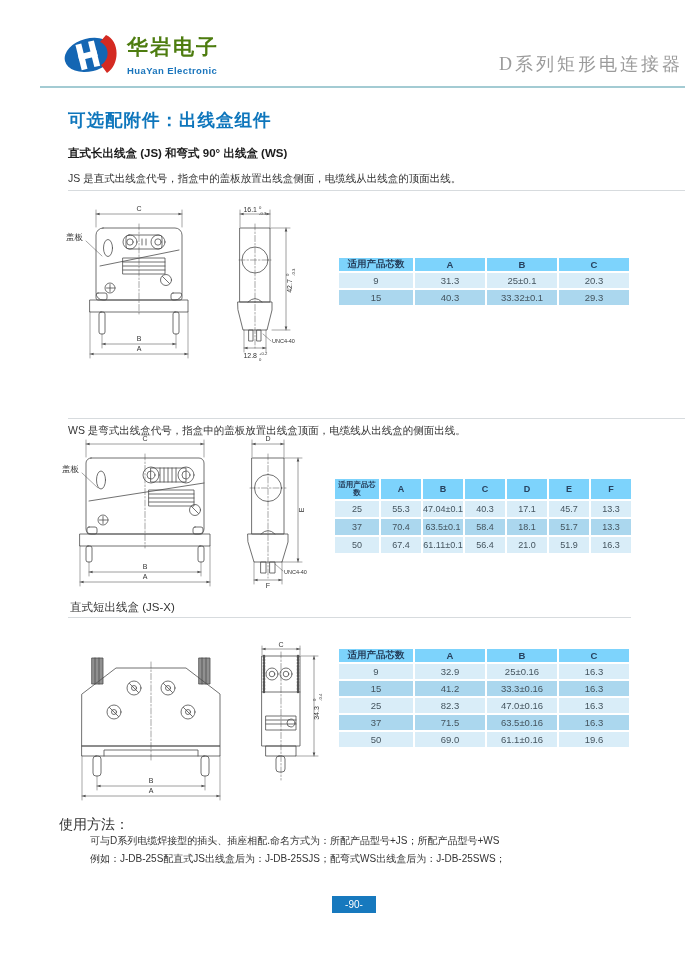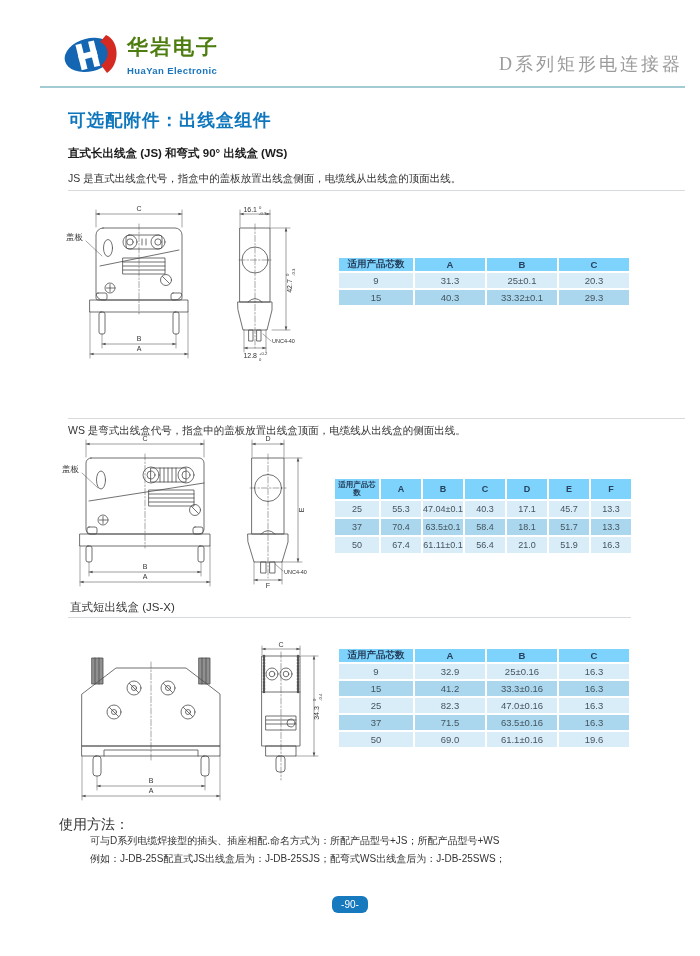--- a/index.html
+++ b/index.html
@@ -47,22 +47,22 @@
   .ext{stroke:#4d4d4d;fill:none;stroke-width:.5;}
   .cl{stroke:#4d4d4d;fill:none;stroke-width:.5;stroke-dasharray:6 2 1.5 2;}
   .knurl{stroke:#555;stroke-width:2.4;stroke-dasharray:1.4 1.8;fill:none;}
   svg.draw text{stroke:none;fill:#333;font-family:"Liberation Sans","DejaVu Sans",sans-serif;}
   text.dim{font-size:7px;}
   text.tol{font-size:4.2px;}
   text.lbl{font-size:8.5px;}
   text.thread{font-size:5.5px;}
 
   
-  .badge{position:absolute;left:332px;top:896px;width:36px;height:17px;background:#1779be;
-         border-radius:6px;color:#fff;font-size:10px;text-align:center;line-height:17px;}
+  .badge{position:absolute;left:332px;top:896px;width:44px;height:17px;background:#1779be;
+         border-radius:0;color:#fff;font-size:10px;text-align:center;line-height:17px;}
 </style>
 </head>
 <body>
 
 <div class="page">
 
   <svg class="logo-icon" width="58" height="48" viewBox="0 0 58 48">
     <g transform="rotate(-14 26 24)">
       <ellipse cx="26" cy="25" rx="25" ry="16.5" fill="#1466b3"></ellipse>
       <rect x="15" y="12" width="6" height="26" fill="#ffffff"></rect>

